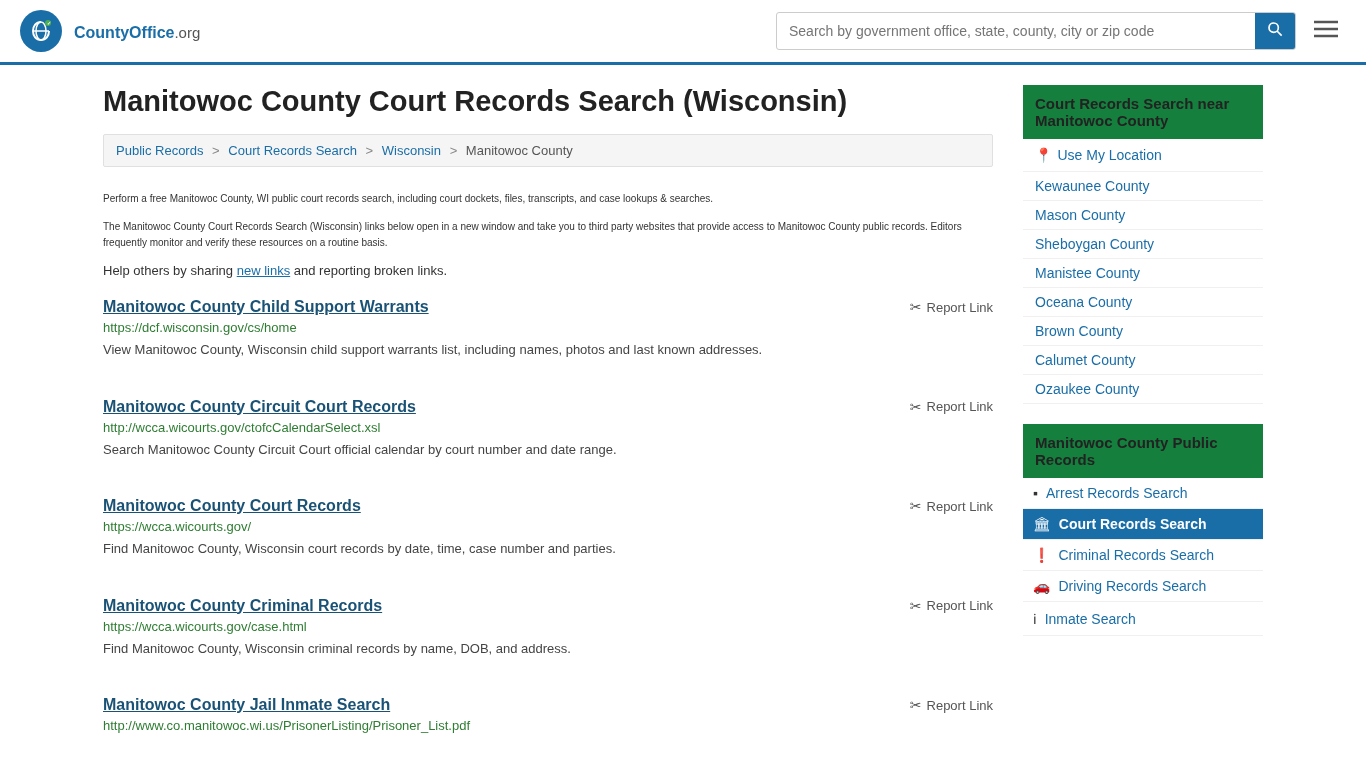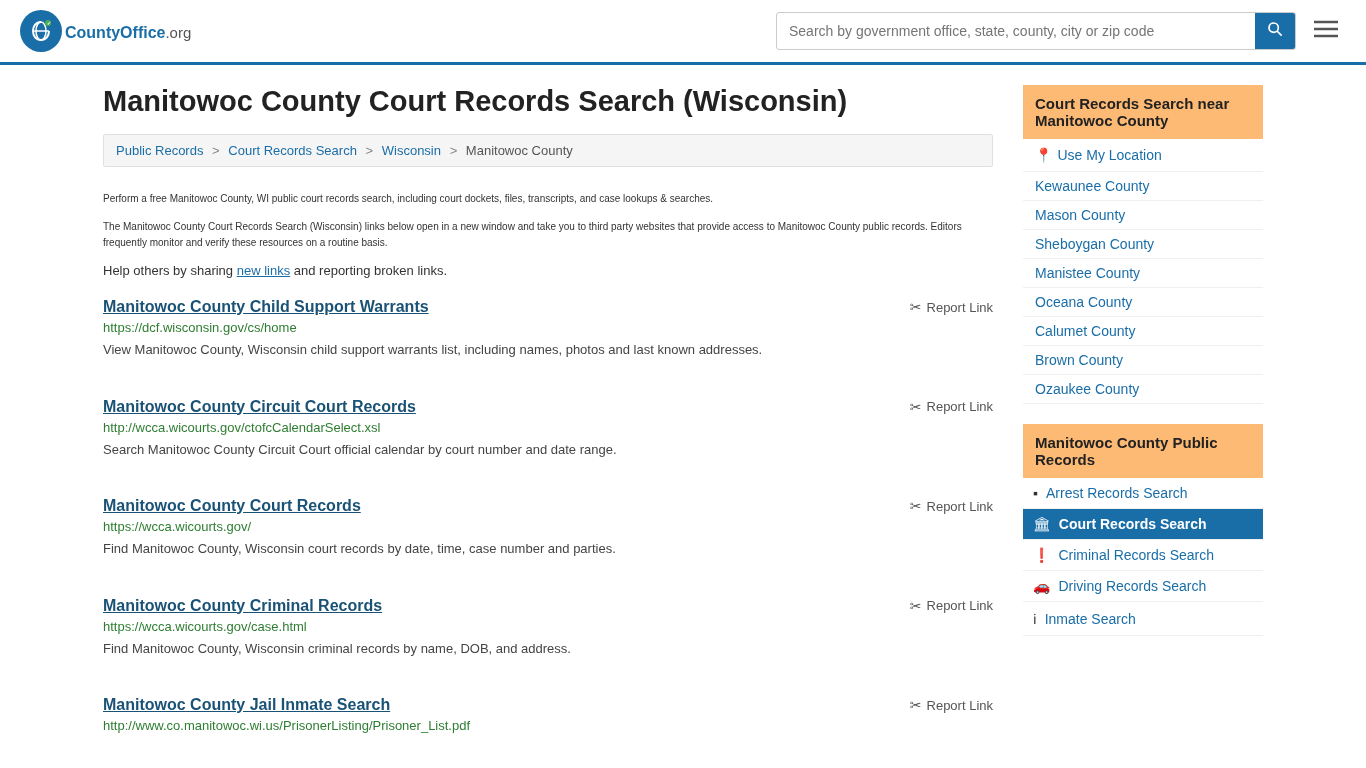--- a/index.html
+++ b/index.html
@@ -10,21 +10,21 @@
       background: #fff;
       border-bottom: 3px solid #1a6ea8;
       padding: 10px 20px;
       display: flex;
       align-items: center;
       justify-content: space-between;
     }
     .logo-area {
       display: flex;
       align-items: center;
-      gap: 3px;
+      gap: 12px;
     }
     .logo-circle {
       width: 42px;
       height: 42px;
       background: #1a6ea8;
       border-radius: 50%;
       display: flex;
       align-items: center;
       justify-content: center;
       color: #fff;
@@ -177,21 +177,21 @@
       font-size: 13px;
       color: #444;
       line-height: 1.5;
     }
 
     
     .sidebar-box {
       margin-bottom: 20px;
     }
     .sidebar-heading {
-      background: #fdba74;
+      background: #15803d;
       font-size: 15px;
       font-weight: bold;
       color: #222;
       padding: 10px 12px;
       margin-bottom: 0;
     }
     .sidebar-list {
       list-style: none;
       padding: 0;
     }
@@ -379,22 +379,22 @@
       <div class="use-location">
         <span class="location-icon">📍</span>
         <a href="#">Use My Location</a>
       </div>
       <ul class="sidebar-list" id="nearby-list">
           <li><a href="#">Kewaunee County</a></li>
           <li><a href="#">Mason County</a></li>
           <li><a href="#">Sheboygan County</a></li>
           <li><a href="#">Manistee County</a></li>
           <li><a href="#">Oceana County</a></li>
+          <li><a href="#">Brown County</a></li>
           <li><a href="#">Calumet County</a></li>
-          <li><a href="#">Brown County</a></li>
           <li><a href="#">Ozaukee County</a></li>
         </ul>
     </div>
 
     <div class="sidebar-box">
       <div class="sidebar-heading">Manitowoc County Public Records</div>
       <ul class="pub-records-list" id="pub-records-list">
           <li>
     <span class="rec-icon ">▪</span>
     <a href="#" style="">Arrest Records Search</a>

